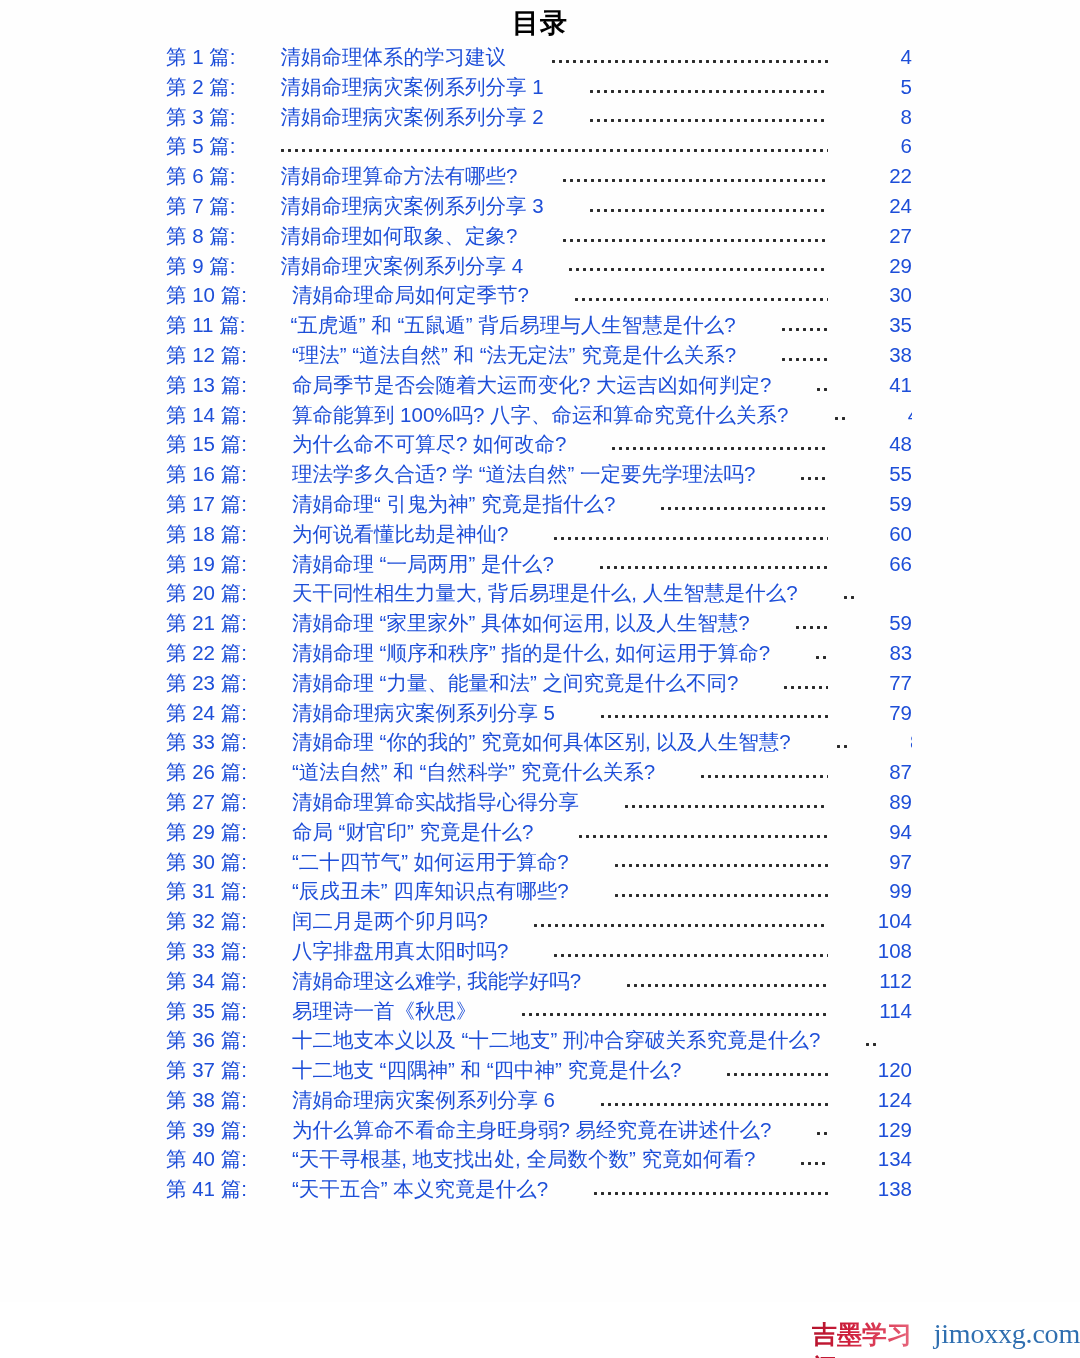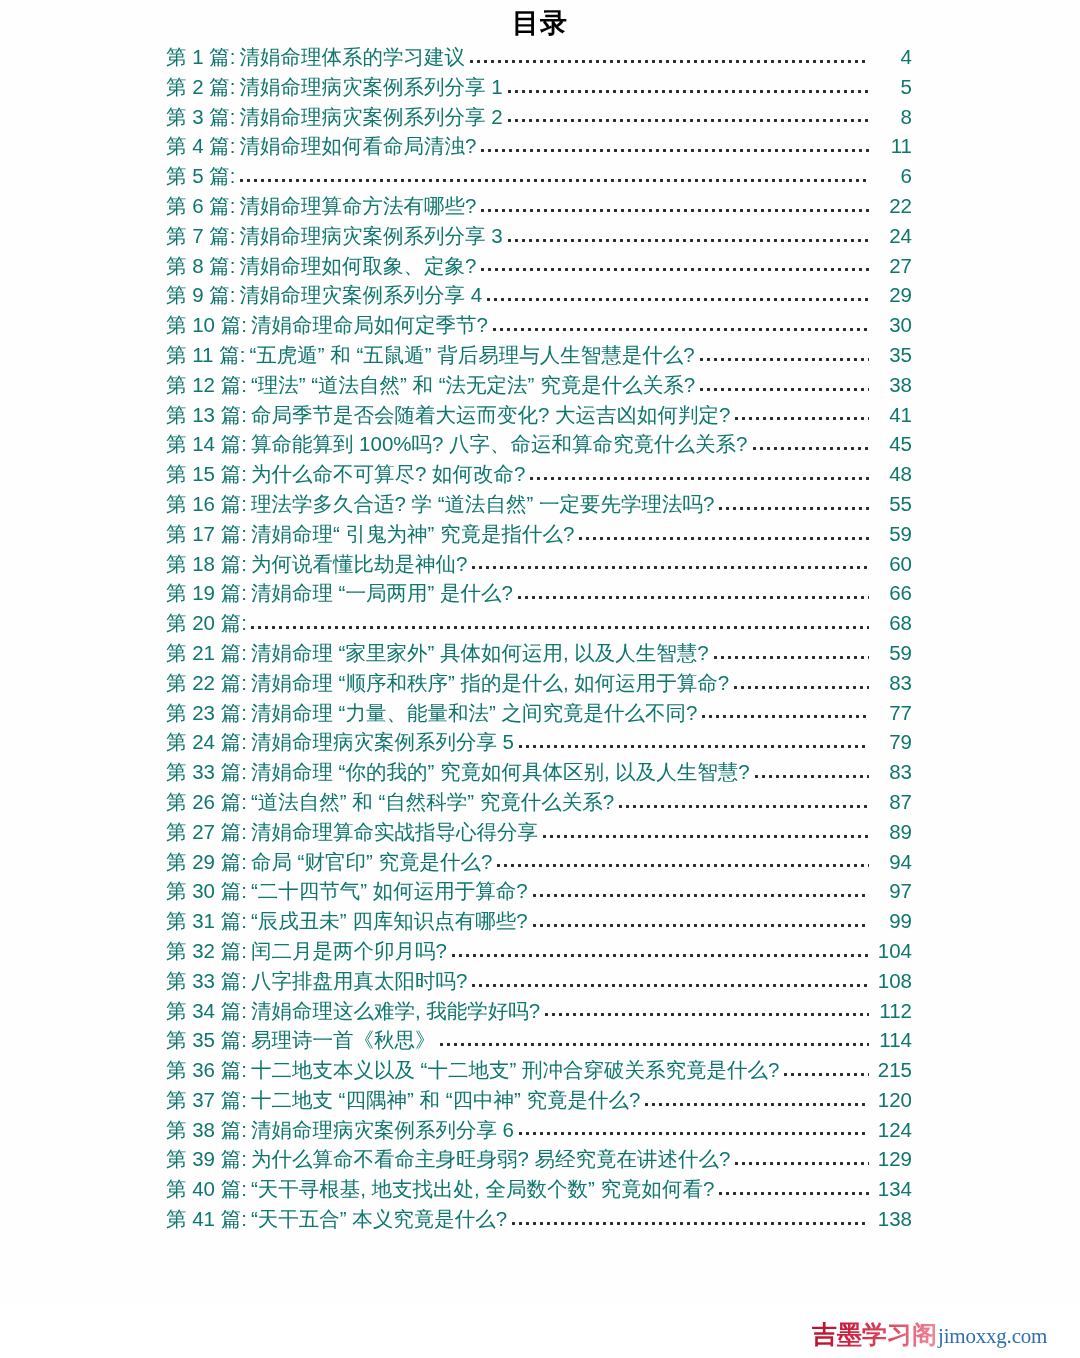--- a/index.html
+++ b/index.html
@@ -46,23 +46,24 @@
     left: 166px;
     width: 746px;
   }
 
   .toc-entry {
     display: flex;
     align-items: flex-end;
     height: 29.8px;
     font-size: 20.5px;
     line-height: 29.8px;
-    color: #0f766e;
+    color: #1d4ed8;
     white-space: nowrap;
     overflow: hidden;
+    gap: 41px;
   }
 
   .entry-label {
     flex: 0 0 auto;
     padding-right: 4px;
   }
 
   .entry-title {
     flex: 0 0 auto;
     padding-right: 5px;
@@ -111,21 +112,21 @@
     font-weight: bold;
     letter-spacing: 0px;
     background: linear-gradient(100deg, #b3122b 0%, #cf1f3c 30%, #e04a63 62%, #ef8ea0 100%);
     -webkit-background-clip: text;
     background-clip: text;
     color: transparent;
     -webkit-text-fill-color: transparent;
     font-family: "DejaVu Sans", "Liberation Sans", sans-serif;
   }
   .logo-url {
-    font-size: 21px;
+    font-size: 28px;
     color: #2f6fb0;
     font-family: "Liberation Serif", "DejaVu Serif", serif;
     letter-spacing: -0.2px;
   }
 </style>
 </head>
 <body>
 
 <div class="page">
 
@@ -144,26 +145,20 @@
         <span class="entry-leader"></span>
         <span class="entry-page">5</span>
       </div>
       <div class="toc-entry">
         <span class="entry-label">第 3 篇:</span>
         <span class="entry-title">清娟命理病灾案例系列分享 2</span>
         <span class="entry-leader"></span>
         <span class="entry-page">8</span>
       </div>
       <div class="toc-entry">
-        <span class="entry-label">第 4 篇:</span>
-        <span class="entry-title">清娟命理如何看命局清浊?</span>
-        <span class="entry-leader"></span>
-        <span class="entry-page">11</span>
-      </div>
-      <div class="toc-entry">
         <span class="entry-label">第 5 篇:</span>
         <span class="entry-leader"></span>
         <span class="entry-page">6</span>
       </div>
       <div class="toc-entry">
         <span class="entry-label">第 6 篇:</span>
         <span class="entry-title">清娟命理算命方法有哪些?</span>
         <span class="entry-leader"></span>
         <span class="entry-page">22</span>
       </div>
@@ -240,20 +235,21 @@
         <span class="entry-page">60</span>
       </div>
       <div class="toc-entry">
         <span class="entry-label">第 19 篇:</span>
         <span class="entry-title">清娟命理 “一局两用” 是什么?</span>
         <span class="entry-leader"></span>
         <span class="entry-page">66</span>
       </div>
       <div class="toc-entry tight">
         <span class="entry-label">第 20 篇:</span>
+        <span class="entry-title">天干同性相生力量大, 背后易理是什么, 人生智慧是什么?</span>
         <span class="entry-leader"></span>
         <span class="entry-page">68</span>
       </div>
       <div class="toc-entry tight">
         <span class="entry-label">第 21 篇:</span>
         <span class="entry-title">清娟命理 “家里家外” 具体如何运用, 以及人生智慧?</span>
         <span class="entry-leader"></span>
         <span class="entry-page">59</span>
       </div>
       <div class="toc-entry tight">

